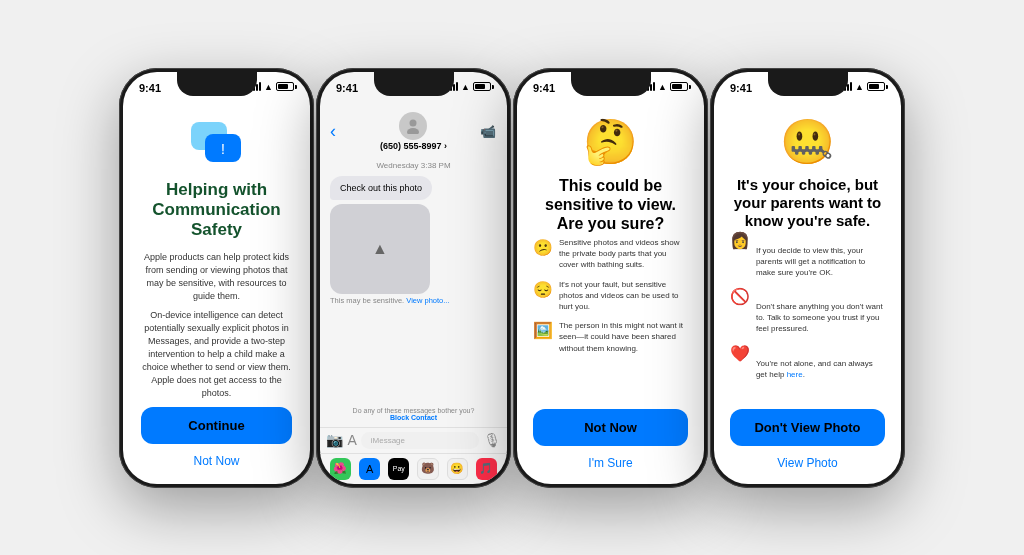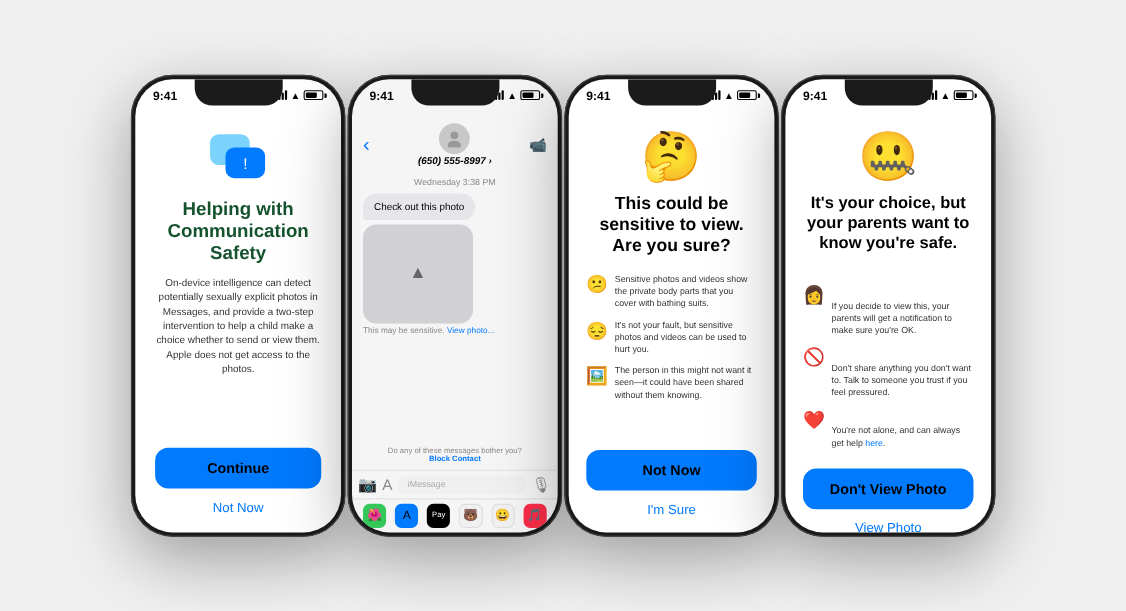--- a/index.html
+++ b/index.html
@@ -194,21 +194,20 @@
       align-items: center;
       justify-content: center;
       color: #777;
       font-size: 14px;
       margin-bottom: 1px;
     }
     .contact-name {
       font-size: 9px;
       font-weight: 600;
       color: #000;
-      font-style: italic;
     }
     .nav-video {
       position: absolute;
       right: 10px;
       color: #007AFF;
       font-size: 13px;
     }
     .messages-area {
       flex: 1;
       padding: 6px 10px;
@@ -312,21 +311,21 @@
     }
     .emoji-large {
       font-size: 44px;
       margin-bottom: 8px;
     }
     .warning-title {
       font-size: 16px;
       font-weight: 800;
       color: #000;
       line-height: 1.2;
-      margin-bottom: 15px;
+      margin-bottom: 4px;
     }
     .warning-list {
       width: 100%;
       text-align: left;
       margin-bottom: 10px;
     }
     .warning-item {
       display: flex;
       align-items: flex-start;
       gap: 6px;
@@ -349,21 +348,21 @@
       flex-direction: column;
       align-items: center;
       padding: 6px 16px 14px;
       text-align: center;
     }
     .parent-title {
       font-size: 15px;
       font-weight: 800;
       color: #000;
       line-height: 1.2;
-      margin-bottom: 28px;
+      margin-bottom: 0;
     }
     .parent-list {
       width: 100%;
       text-align: left;
       margin-bottom: 10px;
     }
     .parent-item {
       display: flex;
       align-items: flex-start;
       gap: 6px;
@@ -408,20 +407,21 @@
       </div>
       <div class="phone1-content">
         <div class="chat-bubble-icon">
           <svg width="56" height="50" viewBox="0 0 56 50">
             <rect x="2" y="2" width="36" height="28" rx="8" fill="#5AC8FA" opacity="0.8"></rect>
             <rect x="16" y="14" width="36" height="28" rx="8" fill="#007AFF"></rect>
             <text x="34" y="34" text-anchor="middle" font-size="14" fill="white">!</text>
           </svg>
         </div>
         <div class="phone1-title">Helping with Communication Safety</div>
+        <div class="phone1-desc">Apple products can help protect kids from sending or viewing photos that may be sensitive, with resources to guide them.</div>
         <div class="phone1-desc">On-device intelligence can detect potentially sexually explicit photos in Messages, and provide a two-step intervention to help a child make a choice whether to send or view them. Apple does not get access to the photos.</div>
         <div class="spacer"></div>
         <button class="btn-primary">Continue</button>
         <button class="btn-link">Not Now</button>
       </div>
     </div>
   </div>
 
   <div class="phone">
     <div class="phone-inner" style="background:#f5f5f5;">

